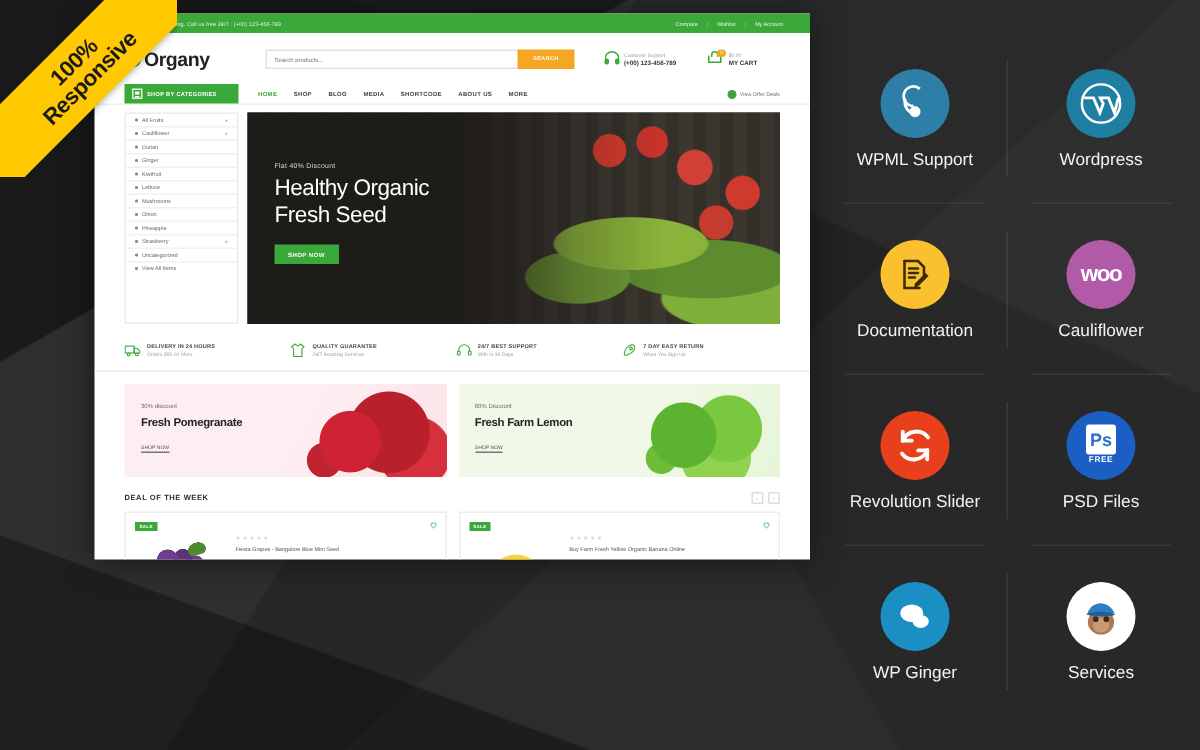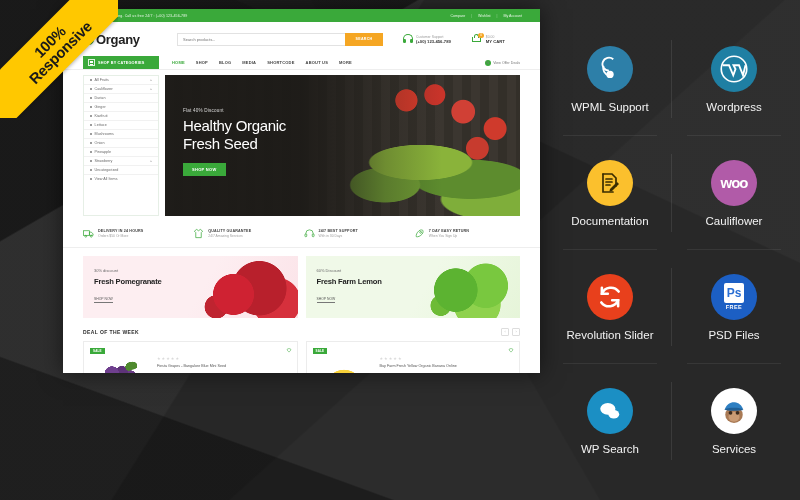--- a/index.html
+++ b/index.html
@@ -655,21 +655,21 @@
       <div class="cell-label">PSD Files</div>
     </div>
 
     <div class="cell">
       <div class="circ" style="background:#1b8fc4">
         <svg viewBox="0 0 24 24" width="26" height="26" fill="#fff">
           <ellipse cx="10" cy="10" rx="7" ry="5.4"></ellipse>
             <ellipse cx="15.5" cy="15" rx="5" ry="4"></ellipse>
         </svg>
       </div>
-      <div class="cell-label">WP Search</div>
+      <div class="cell-label">WP Ginger</div>
     </div>
 
     <div class="cell">
       <div class="circ" style="background:#ffffff">
         <svg viewBox="0 0 24 24" width="30" height="30">
           <ellipse cx="12" cy="15" rx="7" ry="6.6" fill="#a97a55"></ellipse>
           <ellipse cx="12" cy="16.5" rx="4.4" ry="4" fill="#c99b74"></ellipse>
           <circle cx="9.2" cy="13.4" r="1.5" fill="#3b2a1d"></circle>
             <circle cx="14.8" cy="13.4" r="1.5" fill="#3b2a1d"></circle>
           <path d="M4.6 10.6c1.4-4.2 5-6 8-5.6 3 .4 5.6 2.4 6.6 5.4z" fill="#2e7fc2"></path>

